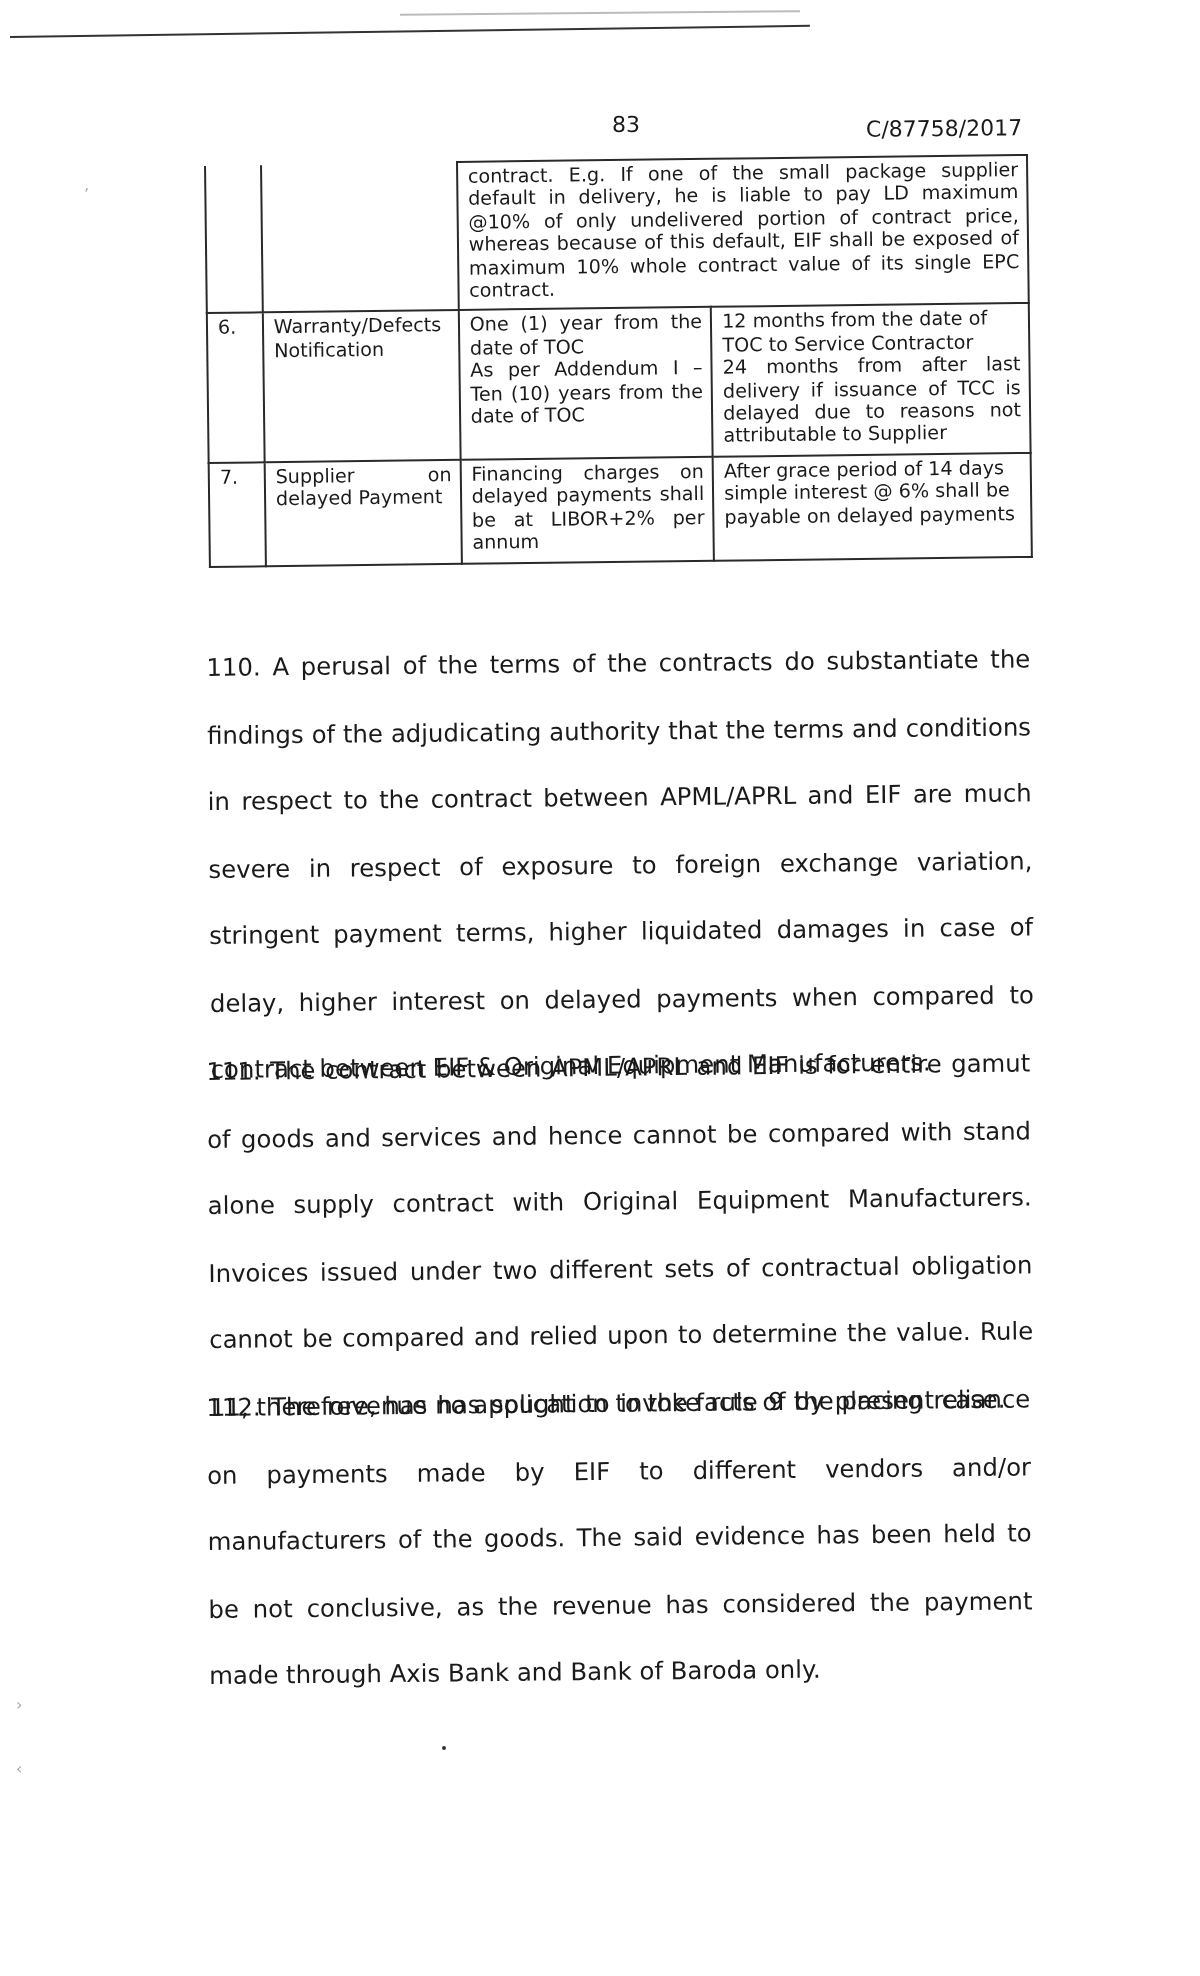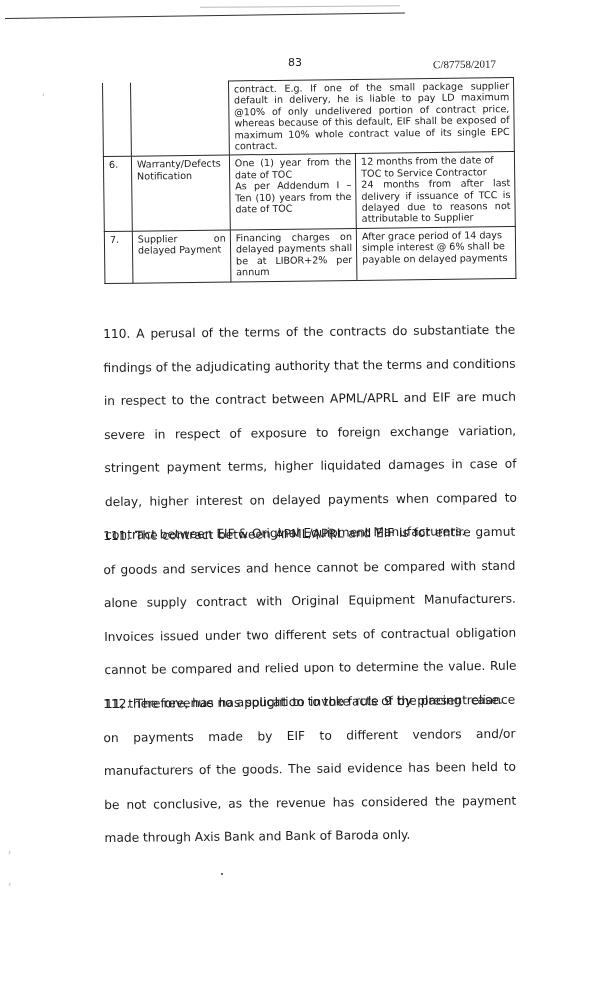--- a/index.html
+++ b/index.html
@@ -9,26 +9,25 @@
     }
     .scan-line {
       position: absolute; left: 5px; top: 18px; width: 400px; height: 0;
       border-top: 1.5px solid #333; transform: rotate(-0.8deg); transform-origin: left top;
     }
     .scan-line2 {
       position: absolute; left: 200px; top: 6px; width: 200px; height: 0;
       border-top: 1px solid #bbb; transform: rotate(-0.5deg);
     }
     .page-num {
-      position: absolute; left: 288px; top: 56px; font-size: 11px;
+      position: absolute; left: 306px; top: 56px; font-size: 11px;
     }
     .case-no {
       position: absolute; left: 433px; top: 58px; font-size: 11px;
       transform: rotate(-0.6deg);
-      font-family: Liberation Serif, serif;
     }
     .table-wrap {
       position: absolute; left: 102px; top: 82px; width: 412px;
       transform: rotate(-0.7deg); transform-origin: left top;
     }
     table {
       border-collapse: collapse; width: 412px; font-size: 9.6px; line-height: 11.4px;
     }
     td {
       border: 1px solid #2a2a2a; vertical-align: top; padding: 2px 4px 3px 5px;

